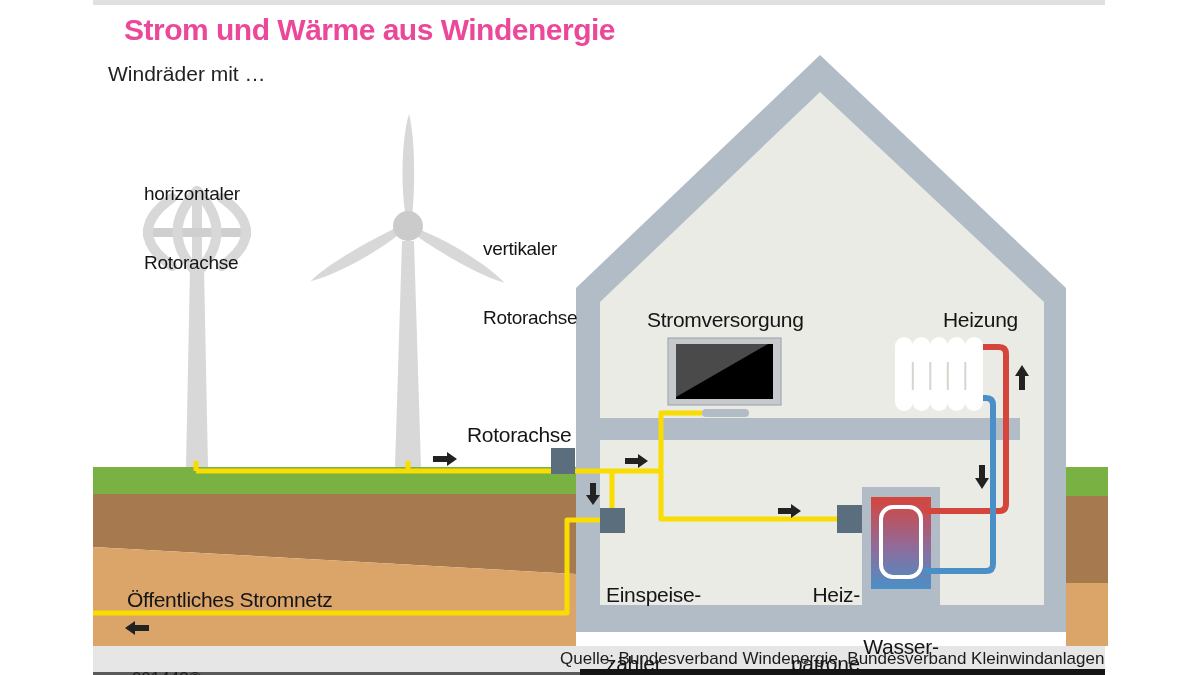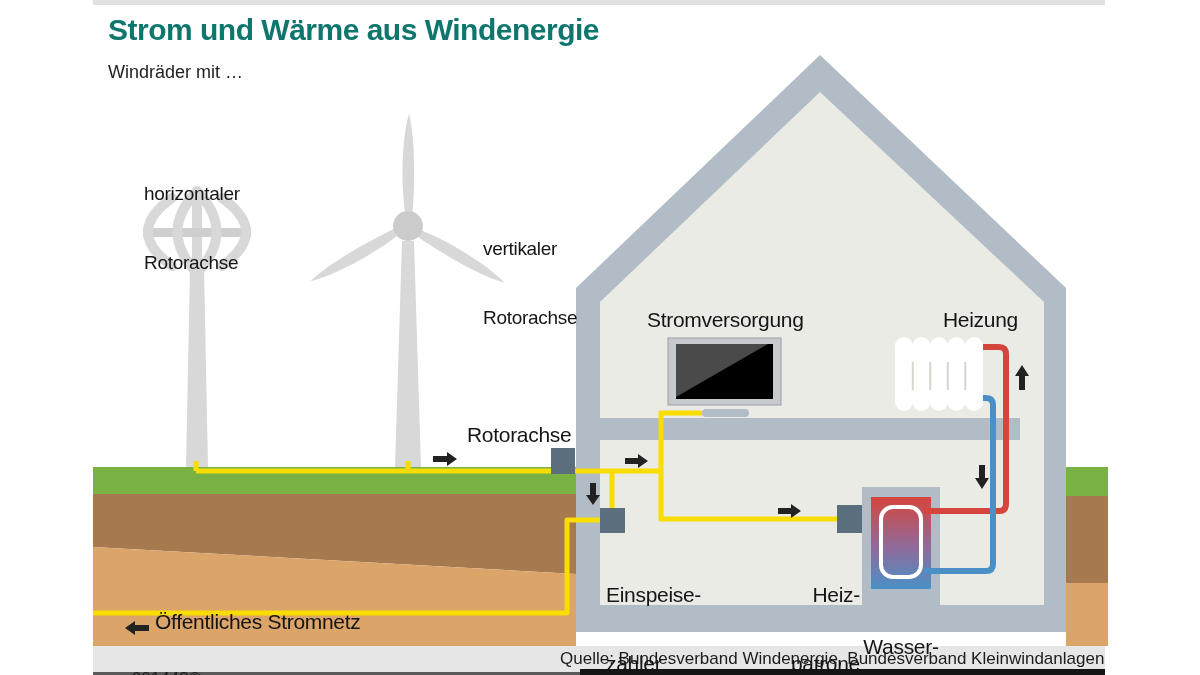--- a/index.html
+++ b/index.html
@@ -1,21 +1,21 @@
 <!DOCTYPE html>
 <html><head>
 <meta charset="utf-8">
 <style>
   html,body{margin:0;padding:0;background:#fff;}
   #stage{position:relative;width:1200px;height:675px;overflow:hidden;background:#fff;
          font-family:"Liberation Sans","DejaVu Sans",sans-serif;color:#111;}
   #art{position:absolute;left:0;top:0;}
   .txt{position:absolute;white-space:pre;}
-  .title{font-size:30px;font-weight:bold;letter-spacing:-0.5px;color:#0f766e;}
-  .subtitle{font-size:18px;color:#222;}
+  .title{font-size:30px;font-weight:bold;letter-spacing:-0.5px;color:#ec4899;margin-left:16px;}
+  .subtitle{font-size:21px;color:#222;}
   .lbl{font-size:21px;font-weight:normal;letter-spacing:-0.3px;line-height:23px;color:#151515;}
   .lbl.small{font-size:19px;}
   .footer-txt{font-size:17px;color:#1c1c1c;}
   .tr{text-align:right;}
   .tc{text-align:center;}
 </style>
 </head>
 <body>
 
 <div id="stage">
@@ -164,21 +164,21 @@
   <div class="txt lbl tr" style="left:760px;top:537px;width:100px;">
     <div>Heiz-</div>
     <div>patrone</div>
   </div>
 
   <div class="txt lbl tc" style="left:840px;top:589px;width:122px;">
     <div>Wasser-</div>
     
   </div>
 
-  <div class="txt lbl" style="left:127px;top:610px;margin-left:28px;">Öffentliches Stromnetz</div>
+  <div class="txt lbl" style="left:127px;top:588px;">Öffentliches Stromnetz</div>
 
   <div class="txt footer-txt" style="left:113px;top:649px;">
     <span>001443©</span>
     
   </div>
   <div class="txt footer-txt" style="left:560px;top:649px;">Quelle: Bundesverband Windenergie, Bundesverband Kleinwindanlagen</div>
 
 </div>
 
 </body></html>

